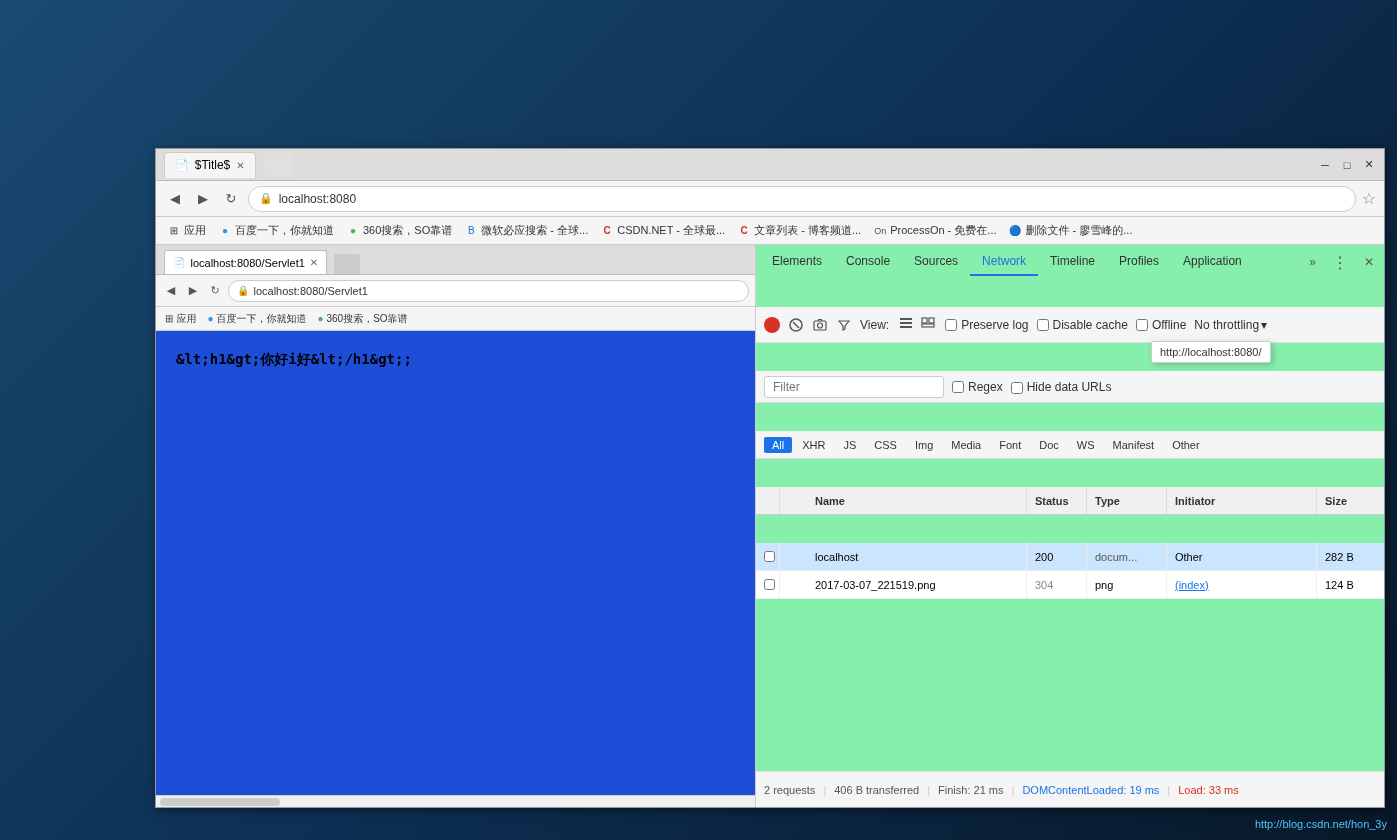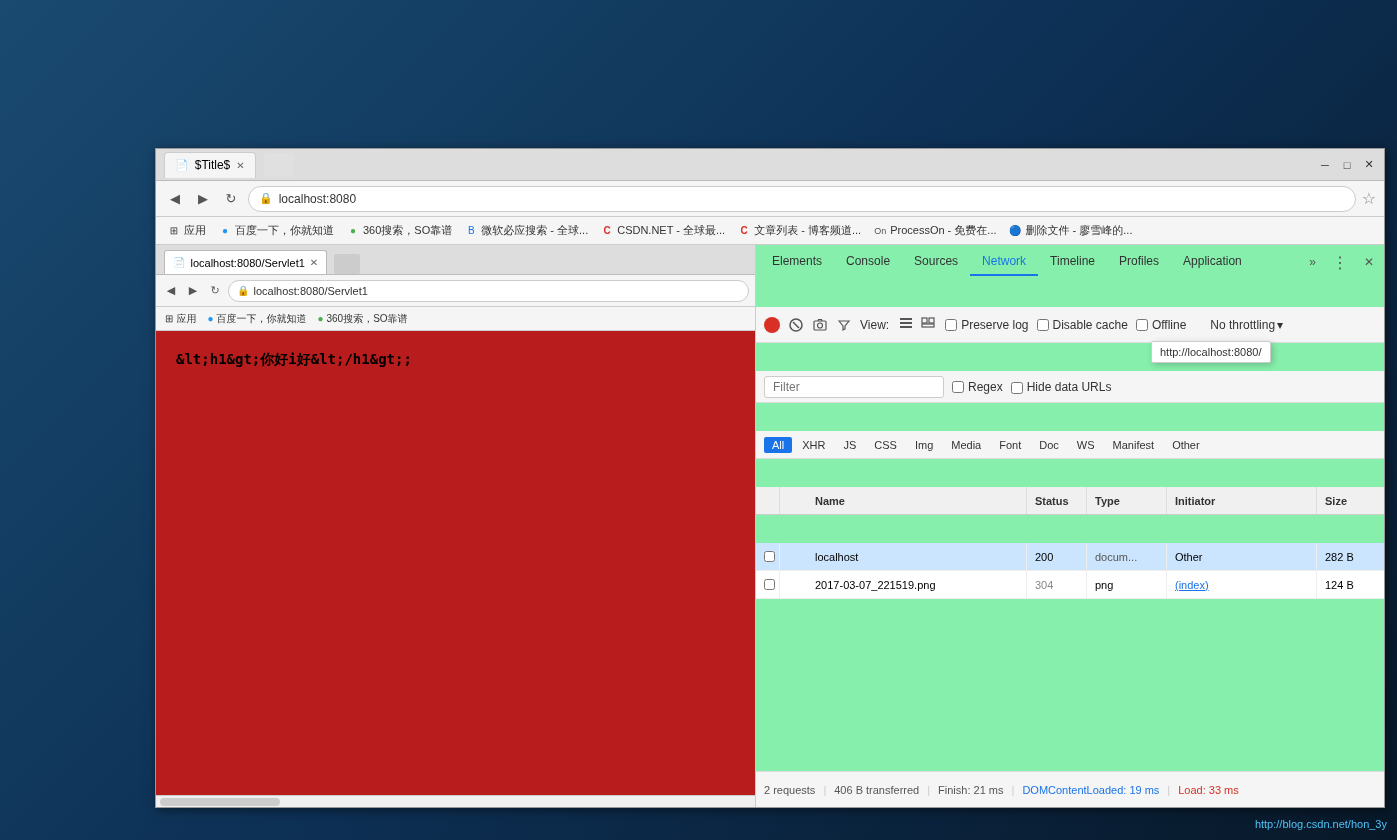--- a/index.html
+++ b/index.html
@@ -216,21 +216,21 @@
       border-bottom: 1px solid #ccc;
       gap: 1px;
       font-size: 10px;
     }
 
     
     .page-content {
       flex: 1;
       padding: 20px;
       font-size: 13px;
-      background: #b91c1c;
+      background: #1d4ed8;
       overflow: hidden;
     }
 
     
     .scroll-area {
       height: 12px;
       background: #f0f0f0;
       border-top: 1px solid #ccc;
       display: flex;
       align-items: center;
@@ -722,21 +722,21 @@
           <span>Preserve log</span>
         </div>
         <div class="checkbox-row">
           <input type="checkbox" style="">
           <span>Disable cache</span>
         </div>
         <div class="checkbox-row">
           <input type="checkbox" style="">
           <span>Offline</span>
         </div>
-        <div style="font-size:12px;color:#333;cursor:pointer;display:flex;align-items:center;gap:2px;margin-left:16px;">
+        <div style="font-size:12px;color:#333;cursor:pointer;display:flex;align-items:center;gap:2px;">
           <span>No throttling</span>
           <span>▾</span>
         </div>
       </div>
 
       <div class="filter-bar">
         <input class="filter-input" type="text" placeholder="Filter" style="">
         <div class="filter-regex">
           <input type="checkbox" style="">
           <span>Regex</span>

